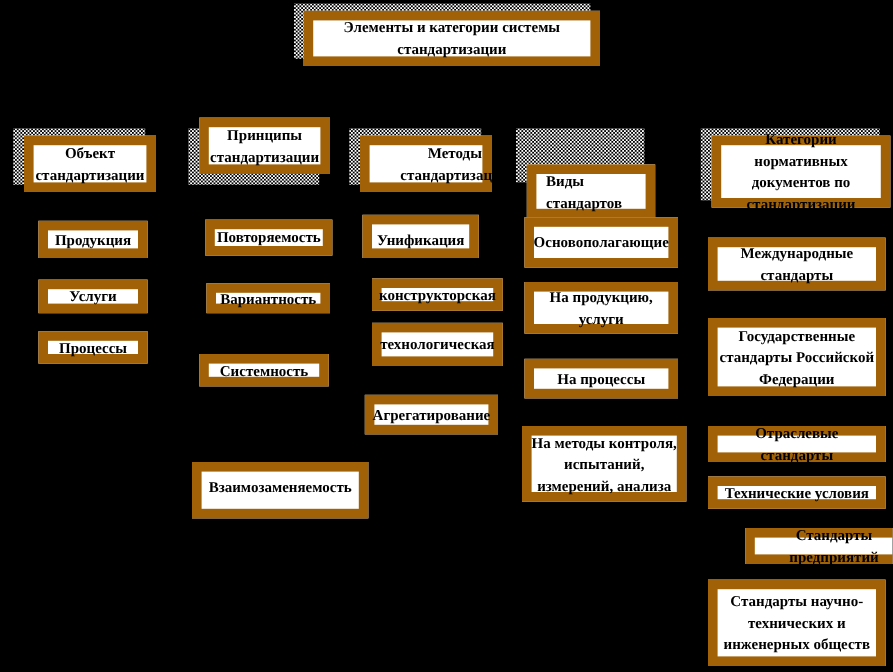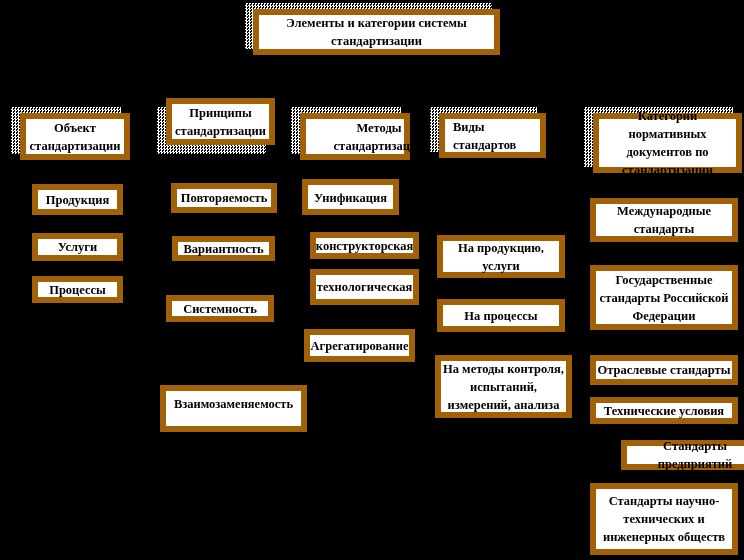--- a/index.html
+++ b/index.html
@@ -12,33 +12,33 @@
   }
   .shadow{
     position:absolute;
     background:repeating-conic-gradient(#ffffff 0% 25%, #000000 0% 50%);
     background-size:3px 3px;
   }
   .box{
     position:absolute;
     box-sizing:border-box;
     background:#fff;
-    border:6px solid #a16207;
+    border:8px solid #a16207;
     color:#000;
     font-weight:bold;
     font-size:12.5px;
     line-height:18px;
     display:flex;
     align-items:center;
     justify-content:center;
     text-align:center;
   }
   .box .lbl{white-space:pre-line;}
   .box.top{align-items:flex-start;padding-top:4px;}
-  .box.left{justify-content:flex-start;text-align:left;padding-left:8px;}
+  .box.left{justify-content:flex-start;text-align:left;padding-left:8px;margin-top:24px;}
   .tick{
     position:absolute;
     width:2px;height:8px;
     background:#000;
   }
 </style>
 </head>
 <body>
 
 <div class="canvas">
@@ -104,20 +104,23 @@
   </div>
   <div class="box" style="left:304px;top:329px;width:111px;height:33px;text-align:right;">
     <span class="lbl">Агрегатирование</span>
   </div>
 
   <div class="shadow" style="left:430px;top:107px;width:107px;height:45px;"></div>
   <div class="box left" style="left:439px;top:113px;width:107px;height:45px;">
     <span class="lbl">Виды
 стандартов</span>
   </div>
+  <div class="box top" style="left:437px;top:181px;width:128px;height:42px;">
+    <span class="lbl">Основополагающие</span>
+  </div>
   <div class="box" style="left:437px;top:235px;width:128px;height:43px;">
     <span class="lbl">На продукцию,
 услуги</span>
   </div>
   <div class="box" style="left:437px;top:299px;width:128px;height:33px;text-align:right;">
     <span class="lbl">На процессы</span>
   </div>
   <div class="box" style="left:435px;top:355px;width:137px;height:63px;">
     <span class="lbl">На методы контроля,
 испытаний,

